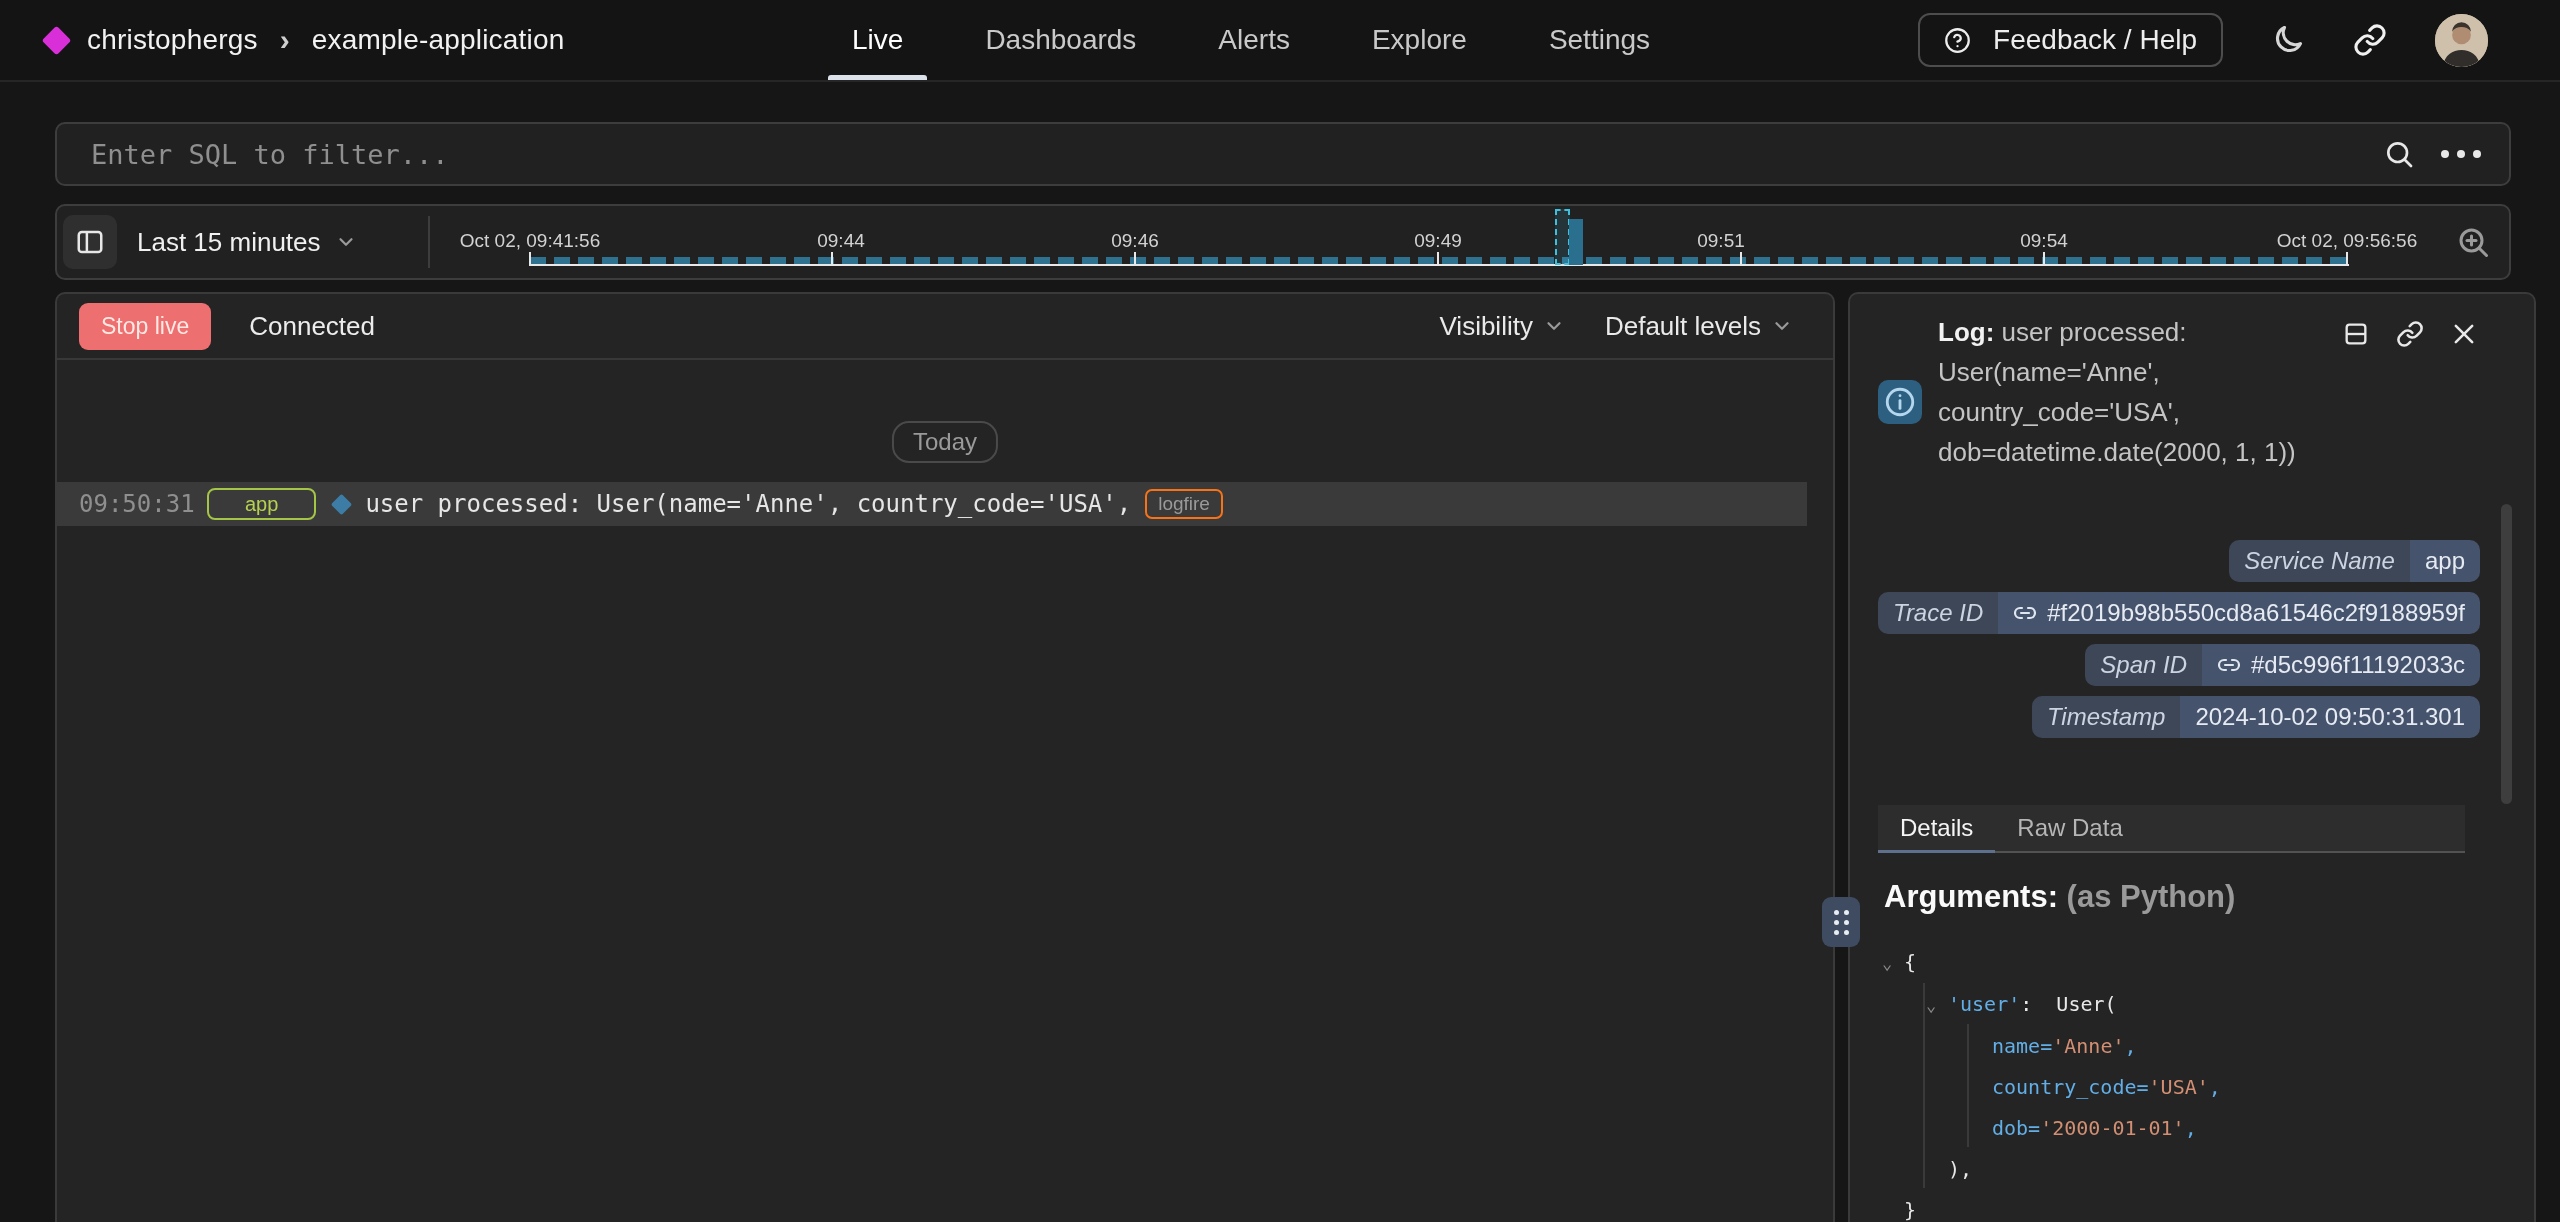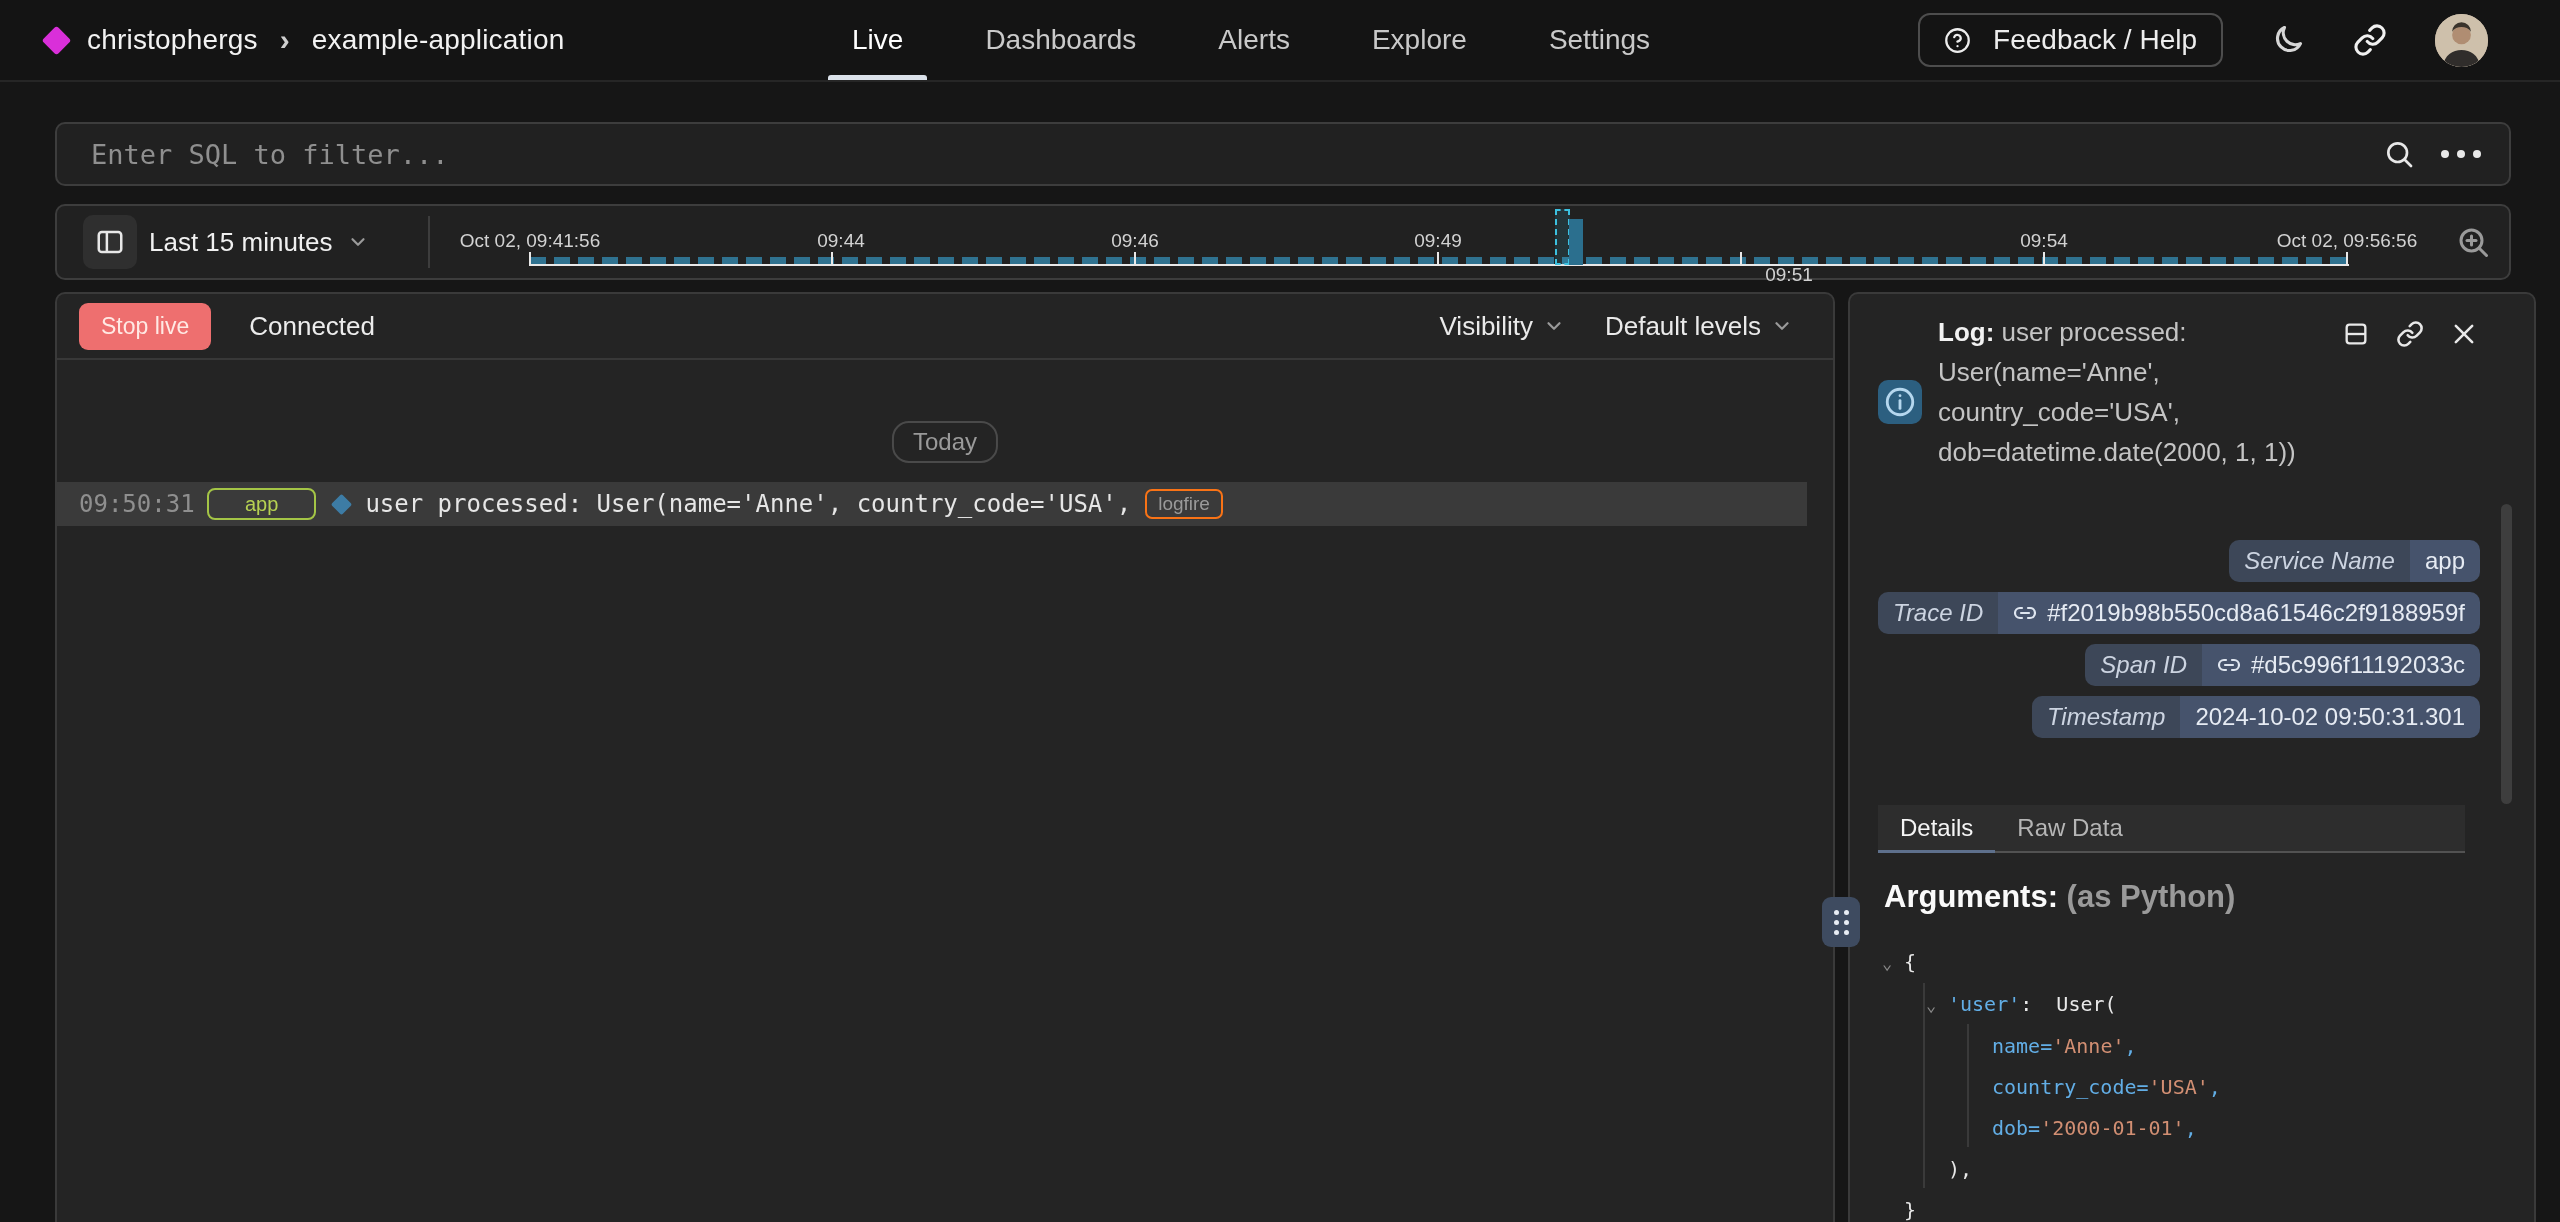--- a/index.html
+++ b/index.html
@@ -25,21 +25,21 @@
   
   .sql-bar{position:absolute;left:55px;top:122px;width:2456px;height:64px;background:#212121;border:2px solid #3d3d3d;border-radius:10px;box-sizing:border-box;display:flex;align-items:center}
   .sql-input{flex:1;background:transparent;border:none;outline:none;color:#e8e8e8;font-size:27px;padding:0 0 0 34px;font-family:"DejaVu Sans Mono","Liberation Mono",monospace}
   .sql-input::placeholder{color:#8f8f8f}
   .sql-icons{display:flex;align-items:center;gap:26px;padding-right:28px}
   .dots{display:flex;gap:8px}
   .dots i{width:8px;height:8px;border-radius:50%;background:#e8e8e8}
 
   
   .timeline-bar{position:absolute;left:55px;top:204px;width:2456px;height:76px;background:#212121;border:2px solid #3d3d3d;border-radius:10px;box-sizing:border-box}
-  .tl-left{position:absolute;left:0;top:0;height:100%;display:flex;align-items:center;gap:12px;padding-left:26px}
+  .tl-left{position:absolute;left:0;top:0;height:100%;display:flex;align-items:center;gap:20px;padding-left:6px}
   .sidebar-toggle{width:54px;height:54px;border-radius:10px;background:#2f2f2f;display:flex;align-items:center;justify-content:center;color:#e8e8e8}
   .range-select{display:flex;align-items:center;gap:14px;font-size:26px;color:#f0f0f0}
   .range-select .chev{color:#9a9a9a}
   .tl-divider{position:absolute;left:371px;top:10px;bottom:10px;width:2px;background:#3d3d3d}
   .tick-label{position:absolute;top:24px;transform:translateX(-50%);font-size:19px;color:#d2d2d2;white-space:nowrap}
   .tick-mark{position:absolute;top:46px;width:2px;height:14px;background:#e8e8e8;transform:translateX(-1px)}
   .tl-baseline{position:absolute;left:473px;width:1819px;top:58px;height:2px;background:#e8e8e8}
   .tl-dashes{position:absolute;left:473px;width:1817px;top:51px;height:7px;
     background:repeating-linear-gradient(90deg,#2f7290 0 16px,transparent 16px 24px)}
   .tl-spike-sel{position:absolute;left:1498px;top:3px;width:15px;height:56px;border:2px dashed #3cc1e0;box-sizing:border-box;background:rgba(60,193,224,.12)}
@@ -194,21 +194,21 @@
     <div class="tl-spike-bar"></div>
     <div id="ticks">
         <div class="tick-label" style="left: 473px;">Oct 02, 09:41:56</div>
         <div class="tick-mark" style="left: 473px;"></div>
         <div class="tick-label" style="left: 775px; margin-left: 9px;">09:44</div>
         <div class="tick-mark" style="left: 775px;"></div>
         <div class="tick-label" style="left: 1078px;">09:46</div>
         <div class="tick-mark" style="left: 1078px;"></div>
         <div class="tick-label" style="left: 1381px;">09:49</div>
         <div class="tick-mark" style="left: 1381px;"></div>
-        <div class="tick-label" style="left: 1732px; margin-top: 34px;">09:51</div>
+        <div class="tick-label" style="left: 1664px;">09:51</div>
         <div class="tick-mark" style="left: 1684px;"></div>
         <div class="tick-label" style="left: 1987px;">09:54</div>
         <div class="tick-mark" style="left: 1987px;"></div>
         <div class="tick-label" style="left: 2290px;">Oct 02, 09:56:56</div>
         <div class="tick-mark" style="left: 2290px;"></div>
       </div>
   </div>
 
   <span class="tl-zoom">
     <svg width="36" height="36" viewBox="0 0 24 24" fill="none" stroke="#9a9a9a" stroke-width="2" stroke-linecap="round">

